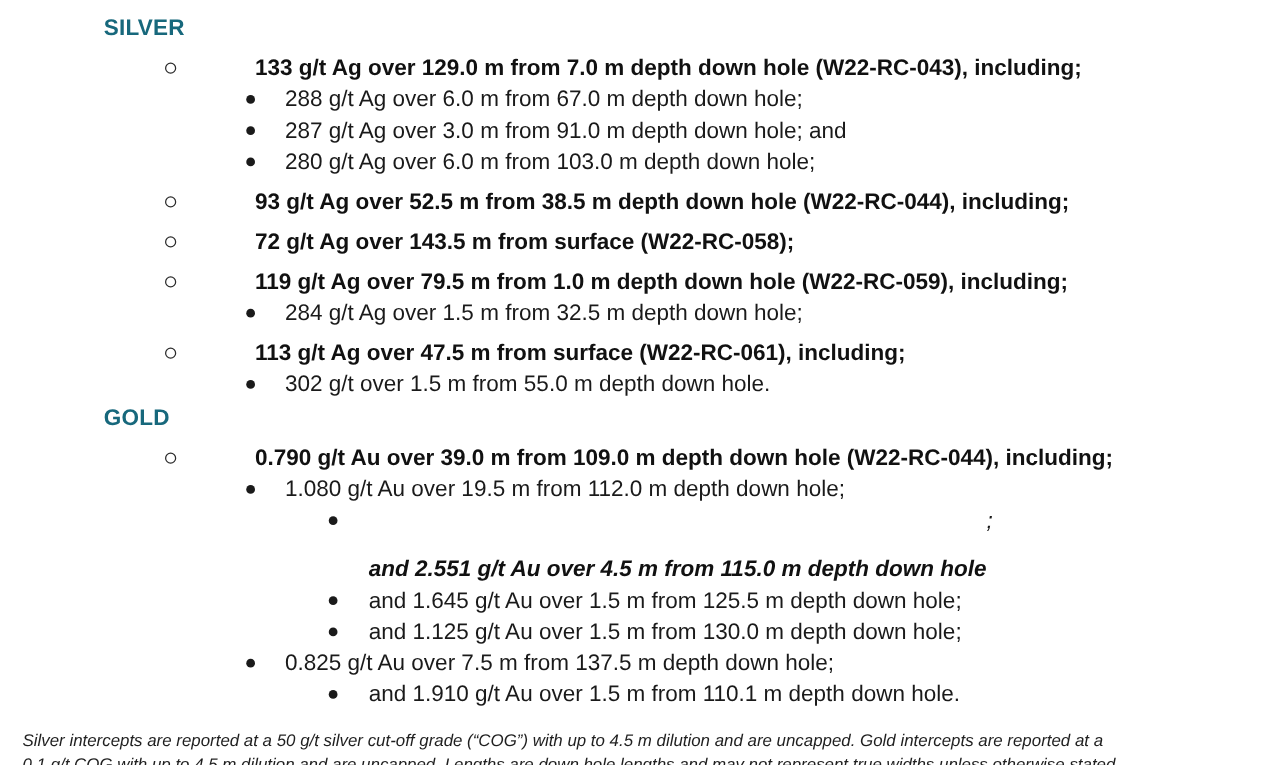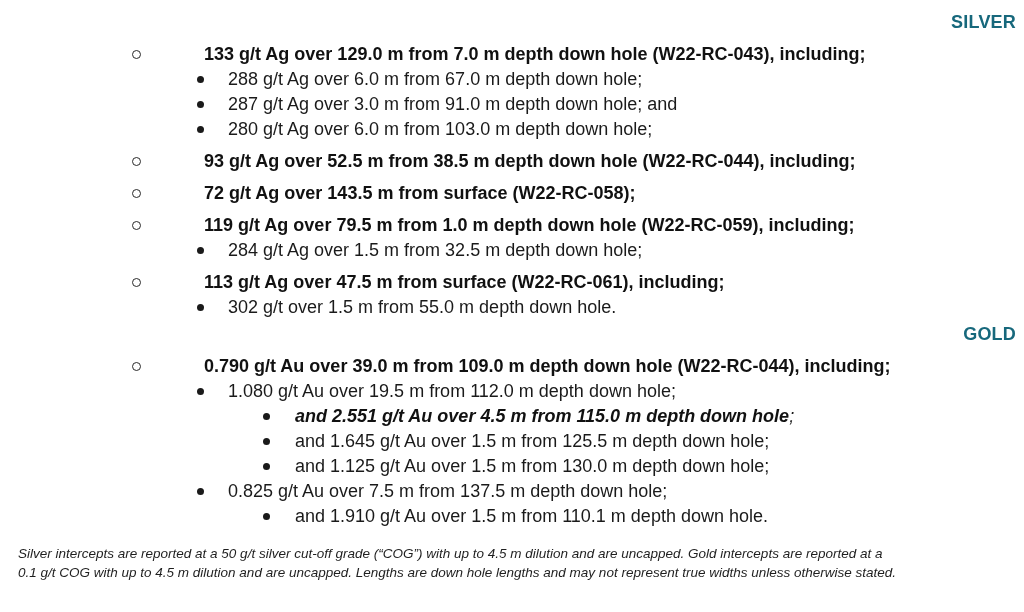--- a/index.html
+++ b/index.html
@@ -12,21 +12,20 @@
     width: 1024px;
     height: 612px;
     background: #ffffff;
     font-family: "Liberation Sans", sans-serif;
     color: #1a1a1a;
     overflow: hidden;
     box-sizing: border-box;
   }
   .report {
     padding: 10px 8px 0 83px;
-    text-align: right;
   }
   .section-heading {
     font-size: 18px;
     line-height: 25px;
     font-weight: bold;
     color: #17687C;
     letter-spacing: 0.2px;
   }
   .section + .section .section-heading {
     margin-top: 2px;
@@ -54,21 +53,21 @@
   .marker.filled {
     width: 7px; height: 7px;
     border-radius: 50%;
     background: #1a1a1a;
     margin-top: 9px;
   }
   .lvl2 .marker.filled { margin-right: 24px; }
   .lvl3 .marker.filled { margin-right: 25px; }
 
   .item.bold .txt { font-weight: bold; color: #111111; }
-  .item.bold-italic .txt { font-weight: bold; font-style: italic; color: #111111; }
+  .item.bold-italic .txt { font-weight: bold; font-style: italic; color: #111111; margin-top: 39px; }
   .item .suffix { font-style: italic; font-weight: normal; }
 
   .footnote {
     margin-top: 16px;
     padding: 0 4px 0 18px;
     font-size: 13.5px;
     line-height: 18.5px;
     font-style: italic;
     color: #1f1f1f;
   }

